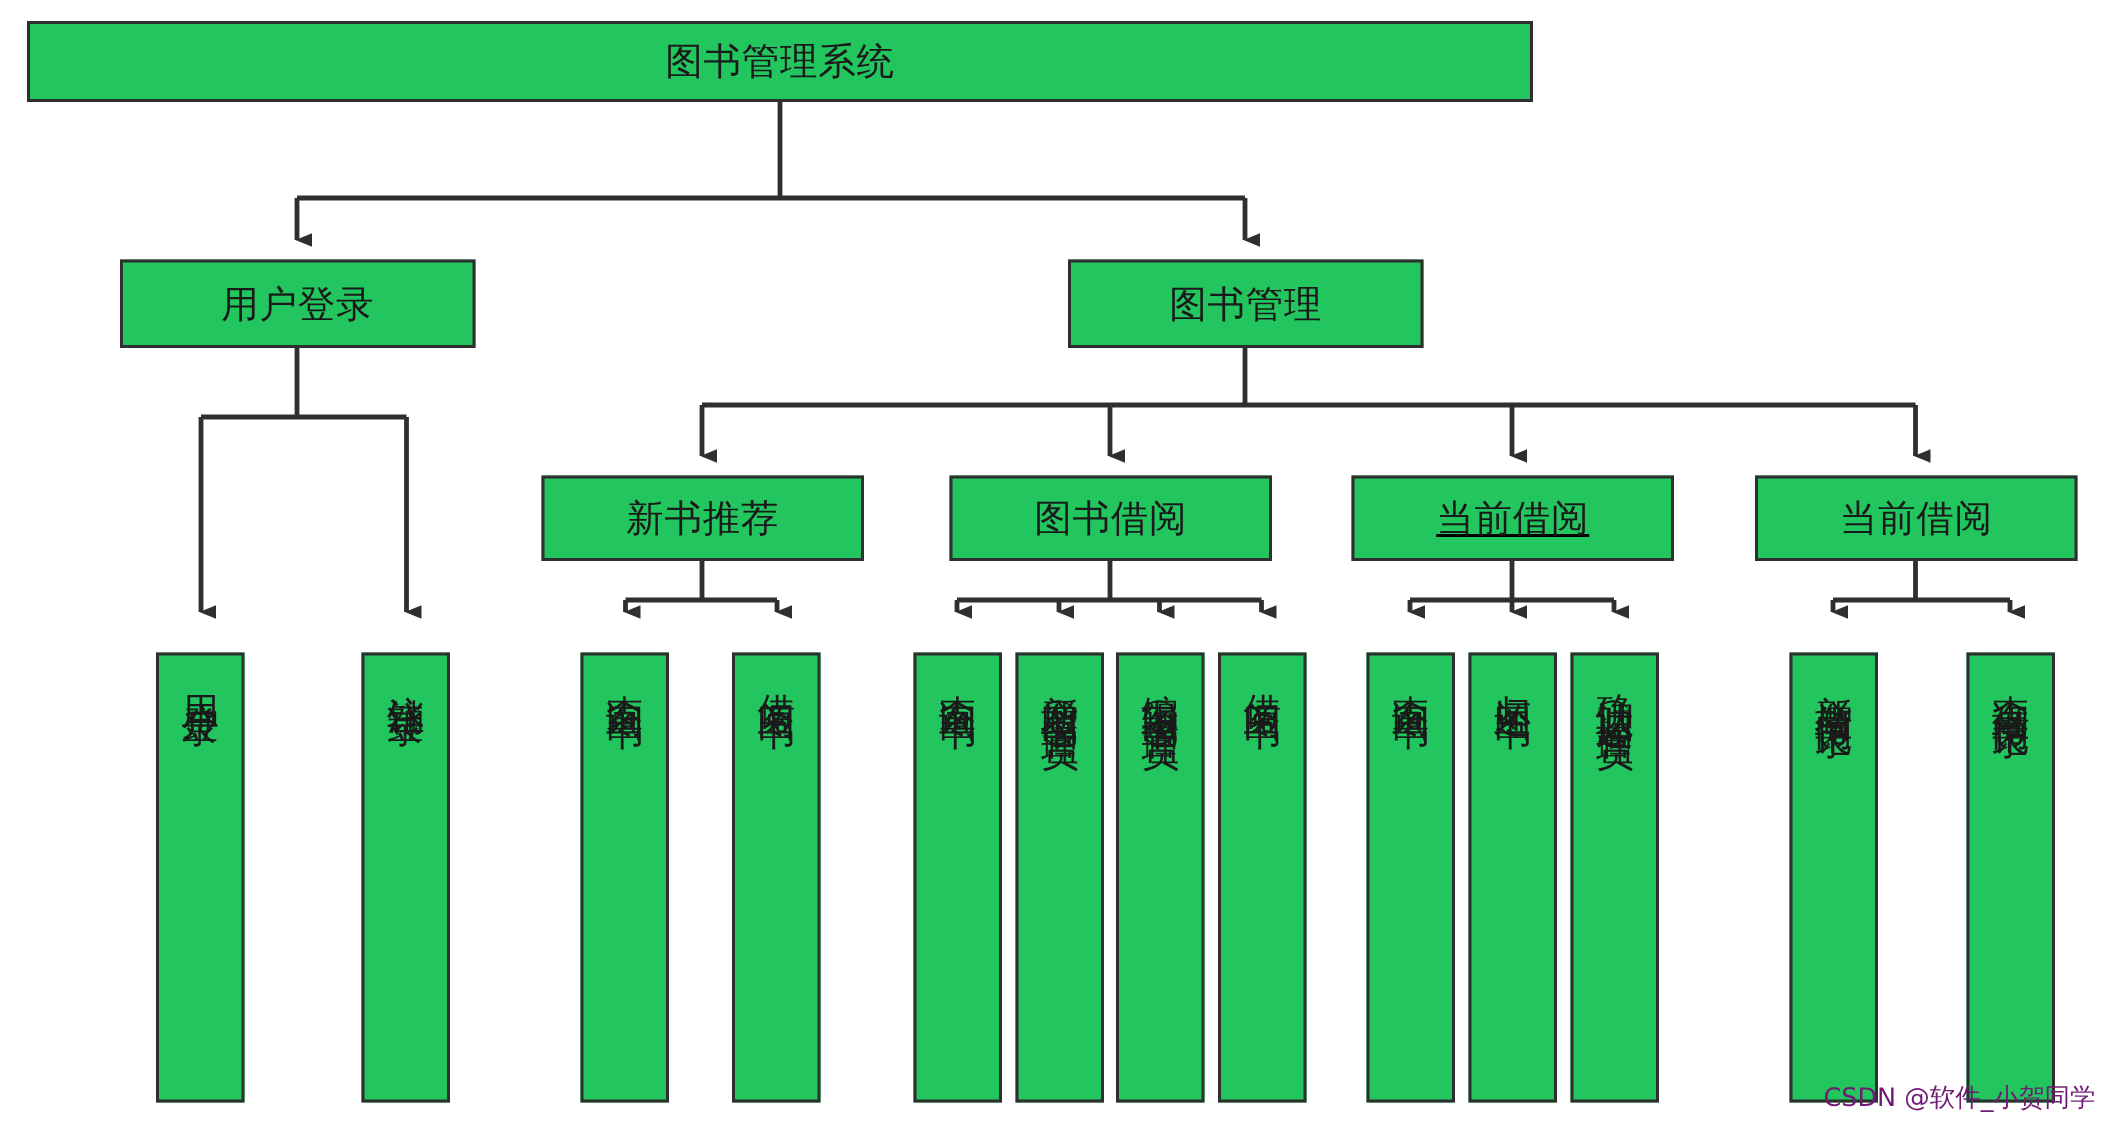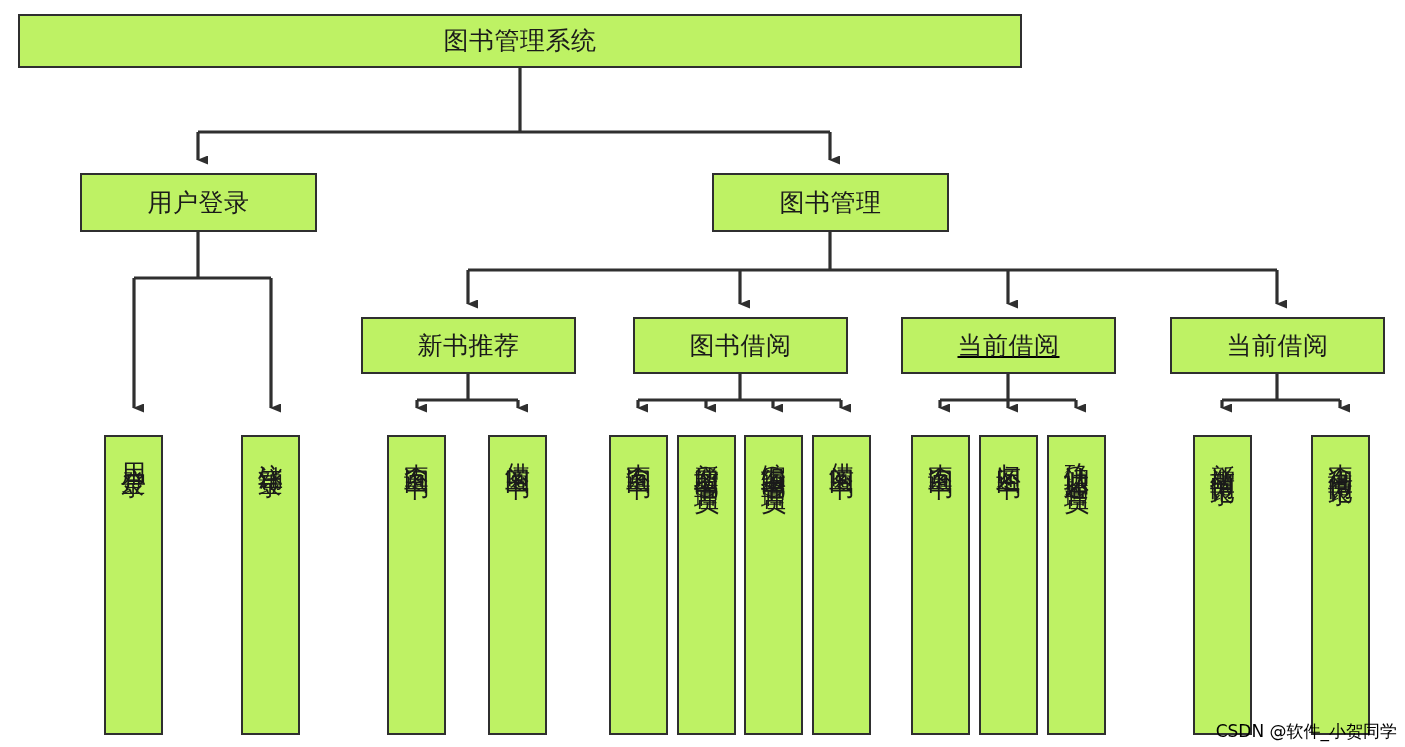--- a/index.html
+++ b/index.html
@@ -22,21 +22,21 @@
     position: absolute;
     left: 0;
     top: 0;
     width: 1405px;
     height: 747px;
     pointer-events: none;
   }
   .node {
     position: absolute;
     box-sizing: border-box;
-    background: #bef264;
+    background: #22c55e;
     border: 2.4px solid #2f2f2f;
     display: flex;
     align-items: center;
     justify-content: center;
     z-index: 2;
   }
   .node-label {
     color: #1a1a1a;
     line-height: 1.12;
     text-align: center;
@@ -63,21 +63,21 @@
     line-height: 1.0;
     letter-spacing: 4px;
     white-space: nowrap;
     text-align: start;
   }
   .watermark {
     position: absolute;
     right: 8px;
     bottom: 4px;
     font-size: 17px;
-    color: #000000;
+    color: #701a75;
     white-space: nowrap;
     z-index: 5;
     font-family: "DejaVu Sans", "Liberation Sans", sans-serif;
   }
 </style>
 </head>
 <body>
 
 <div id="diagram-root">
 

